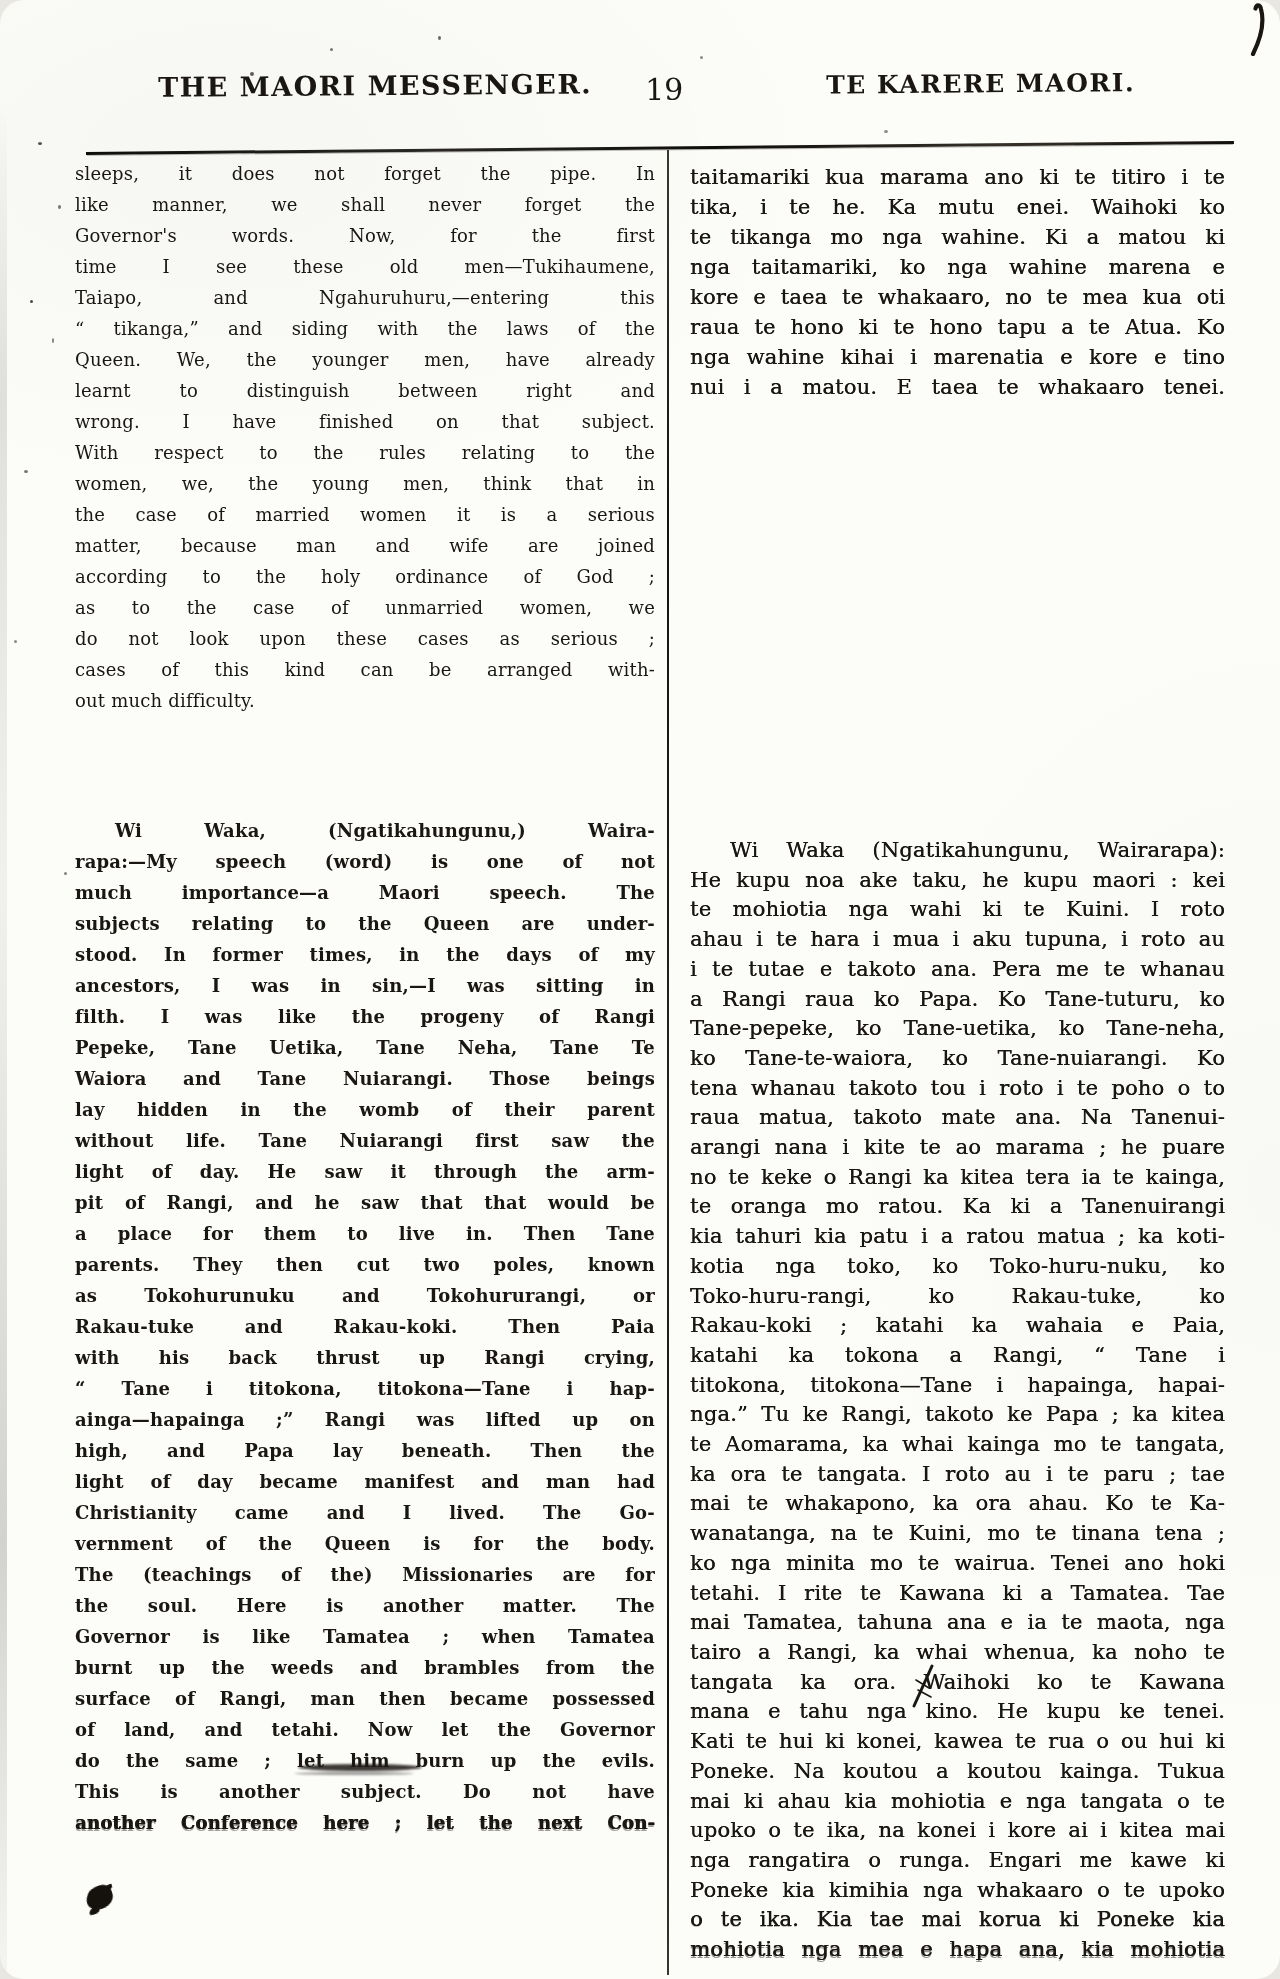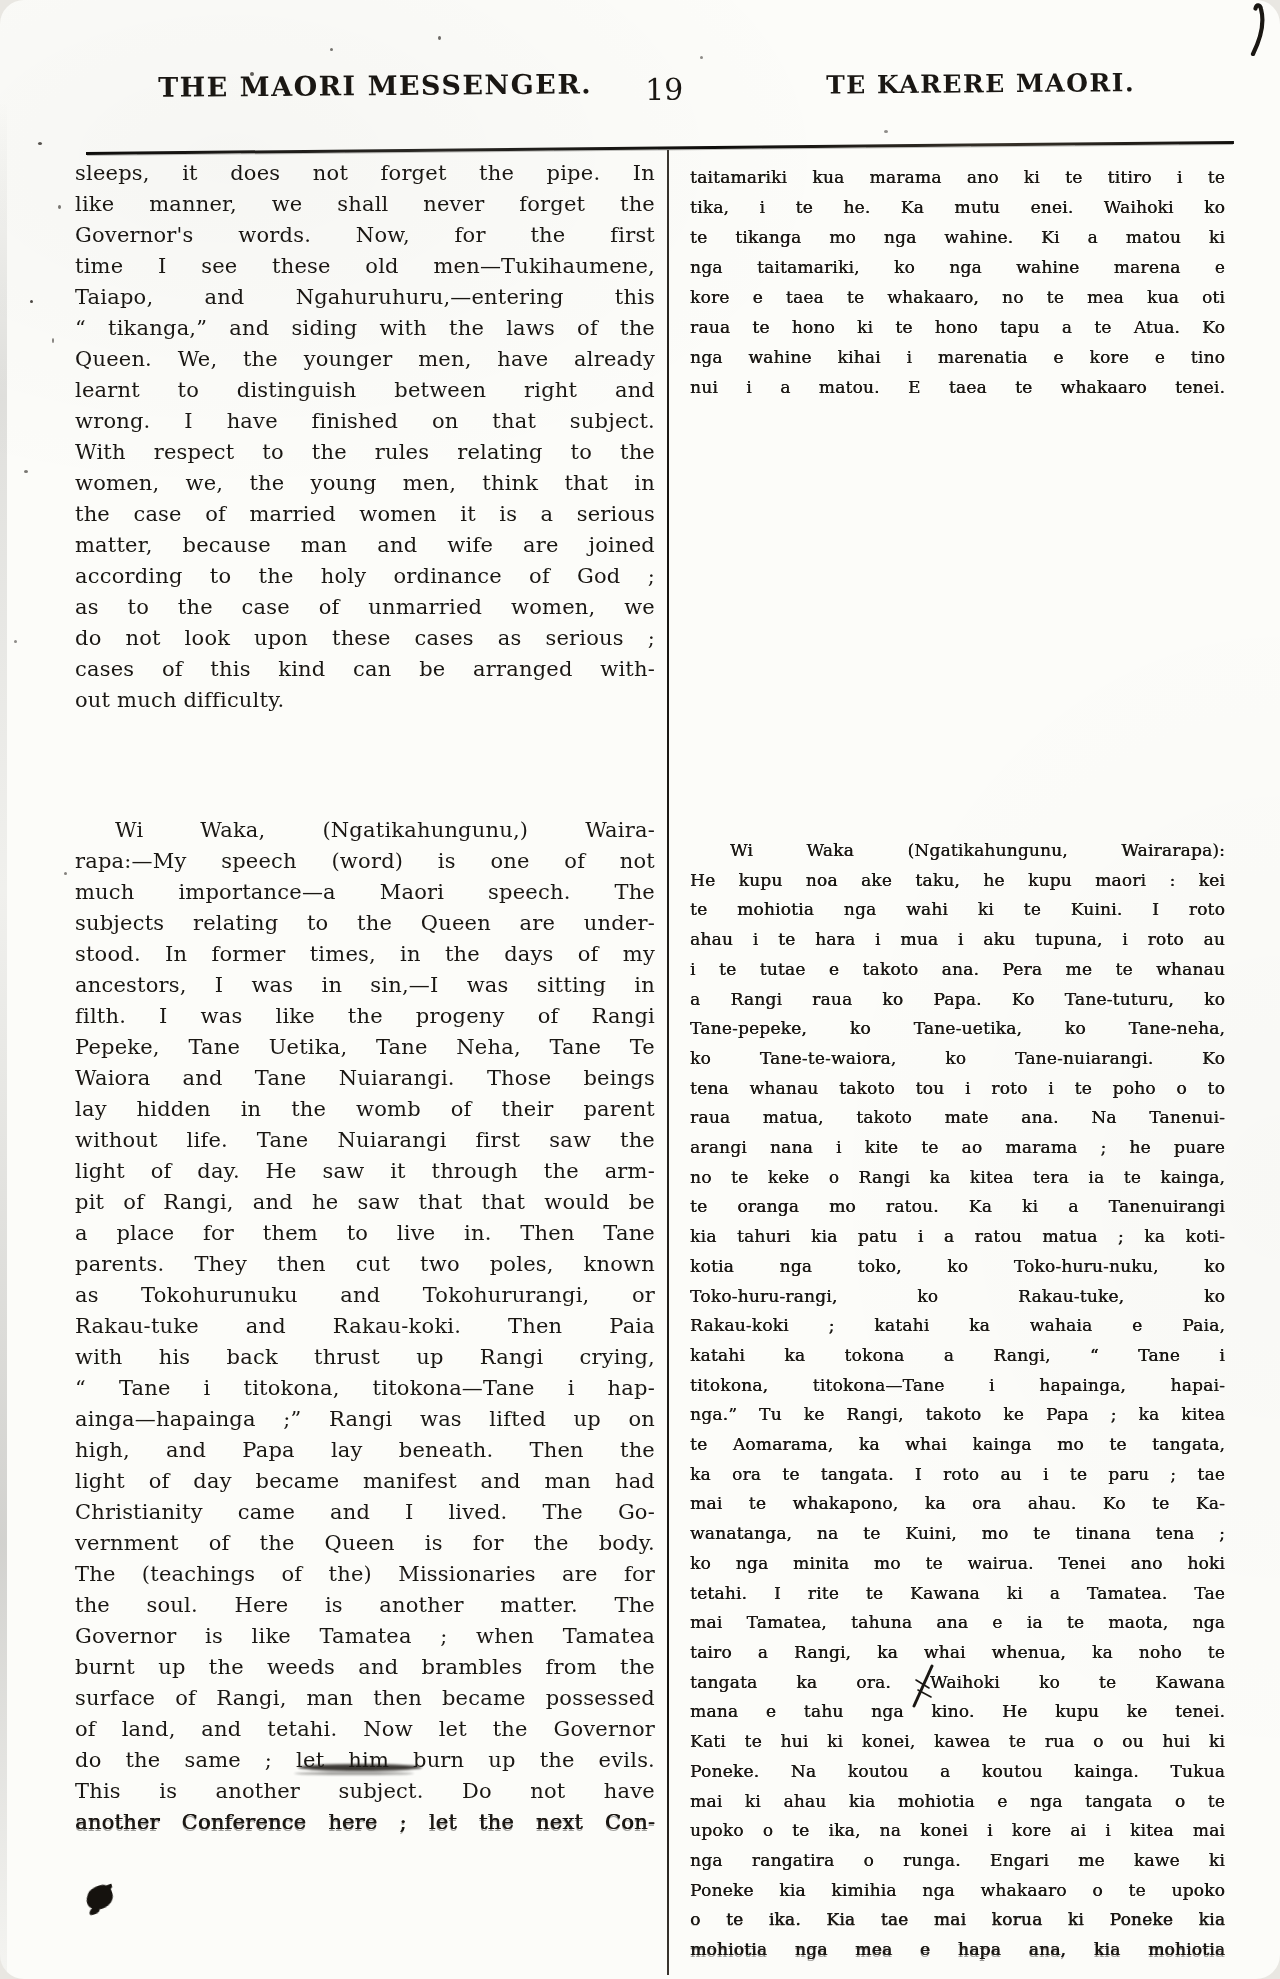--- a/index.html
+++ b/index.html
@@ -27,23 +27,23 @@
   }
   .divider {
     position:absolute; left:667px; top:150px; width:2px; height:1825px;
     background:linear-gradient(#3a3630, #15130f 20%, #26231e 55%, #15130f 85%, #3a3630);
   }
   
   .col { position:absolute; }
   .col-en { left:75px;  top:158px; width:580px; }
   .col-mi { left:690px; top:162px; width:535px; text-shadow:0.35px 0 0 currentColor; }
   .tl { text-align:justify; text-align-last:justify; letter-spacing:0.2px; }
-  .col-en .tl { font-size:21px; line-height:31px; }
-  .col-mi .tl { font-size:17px; line-height:30px; }
-  .col-en .p2 { margin-top:99px; }
+  .col-en .tl { font-size:18px; line-height:31px; }
+  .col-mi .tl { font-size:21px; line-height:30px; }
+  .col-en .p2 { margin-top:99px;font-weight:bold; }
   .col-mi .p2 { margin-top:434px; }
   .col-mi .p2 .tl { line-height:29.7px; }
   .p2 .tl:first-child { text-indent:40px; }
   .col-en .p1 .tl:last-child { text-align-last:left; }
   
   .col-en .p2 .tl:nth-last-child(2) { filter:blur(0.3px); }
   .col-en .p2 .tl:nth-last-child(1) { filter:blur(0.55px); text-shadow:0 1.6px 0 rgba(26,23,19,0.4), 0.6px 0 0 currentColor; }
   .col-mi .p2 .tl:nth-last-child(2) { filter:blur(0.35px); text-shadow:0 1.2px 0 rgba(26,23,19,0.3), 0.5px 0 0 currentColor; }
   .col-mi .p2 .tl:nth-last-child(1) { filter:blur(0.6px); text-shadow:0 1.8px 0 rgba(26,23,19,0.45), 0.7px 0 0 currentColor; }
   

